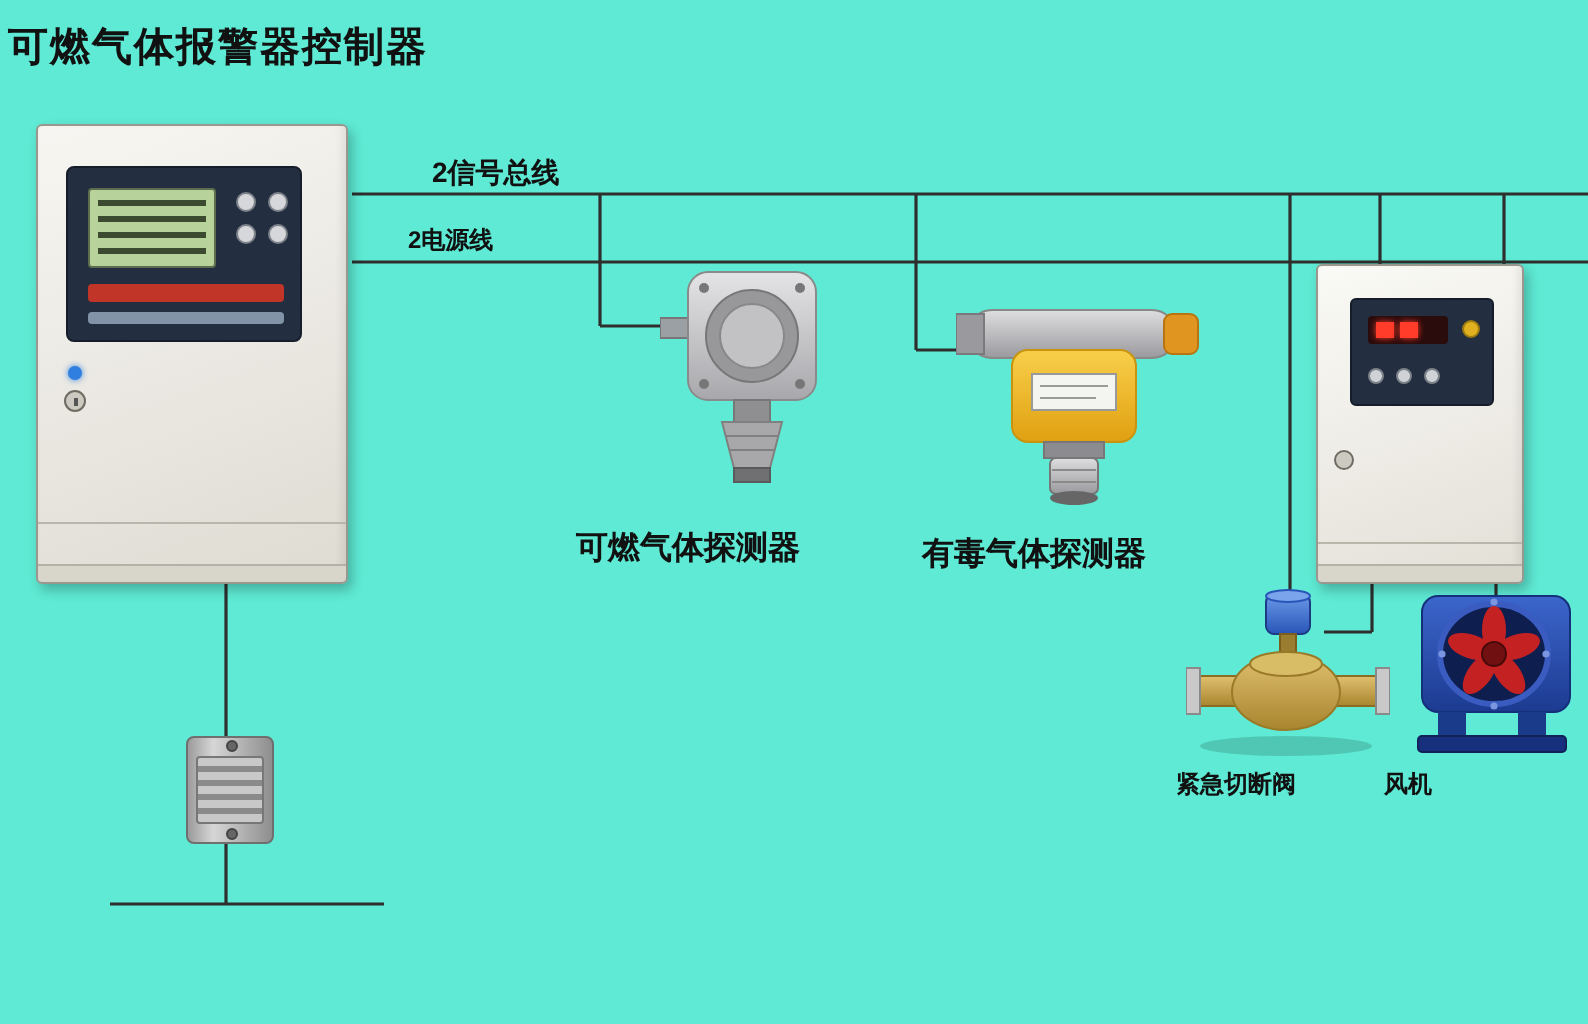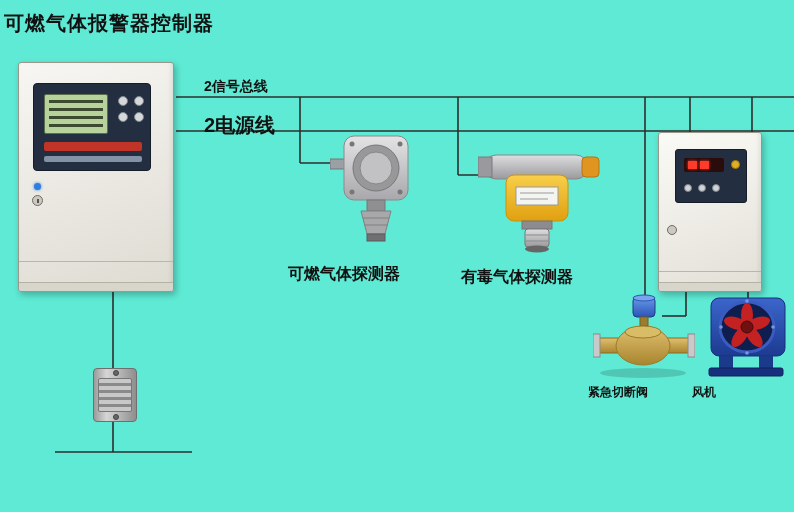--- a/index.html
+++ b/index.html
@@ -7,22 +7,22 @@
   body{font-family:"Liberation Sans","DejaVu Sans",sans-serif}
   .stage{position:relative;width:794px;height:512px;background:#5eead4;overflow:hidden;color:var(--text,#111)}
 
   
   .wires{position:absolute;left:0;top:0;z-index:1}
   .wires line{stroke:var(--wire,#2e2e2e);stroke-width:1.6}
 
   
   .label{position:absolute;z-index:3;font-weight:700;white-space:nowrap;color:var(--text,#111)}
   .title{left:4px;top:10px;font-size:20px;letter-spacing:1px}
-  .lbl-signal{left:204px;top:78px;font-size:14px}
-  .lbl-power{left:204px;top:112px;font-size:20px}
+  .lbl-signal{left:216px;top:78px;font-size:14px}
+  .lbl-power{left:204px;top:112px;font-size:12px}
   .lbl-comb{left:288px;top:264px;font-size:16px}
   .lbl-toxic{left:461px;top:267px;font-size:16px}
   .lbl-valve{left:588px;top:384px;font-size:12px}
   .lbl-fan{left:692px;top:384px;font-size:12px}
   .lbl-rs485{left:56px;top:456px;font-size:16px}
 
   .device{position:absolute;z-index:2}
 
   
   .controller{left:18px;top:62px;width:156px;height:230px;background:linear-gradient(160deg,#f7f6f2,#dedbd2);

